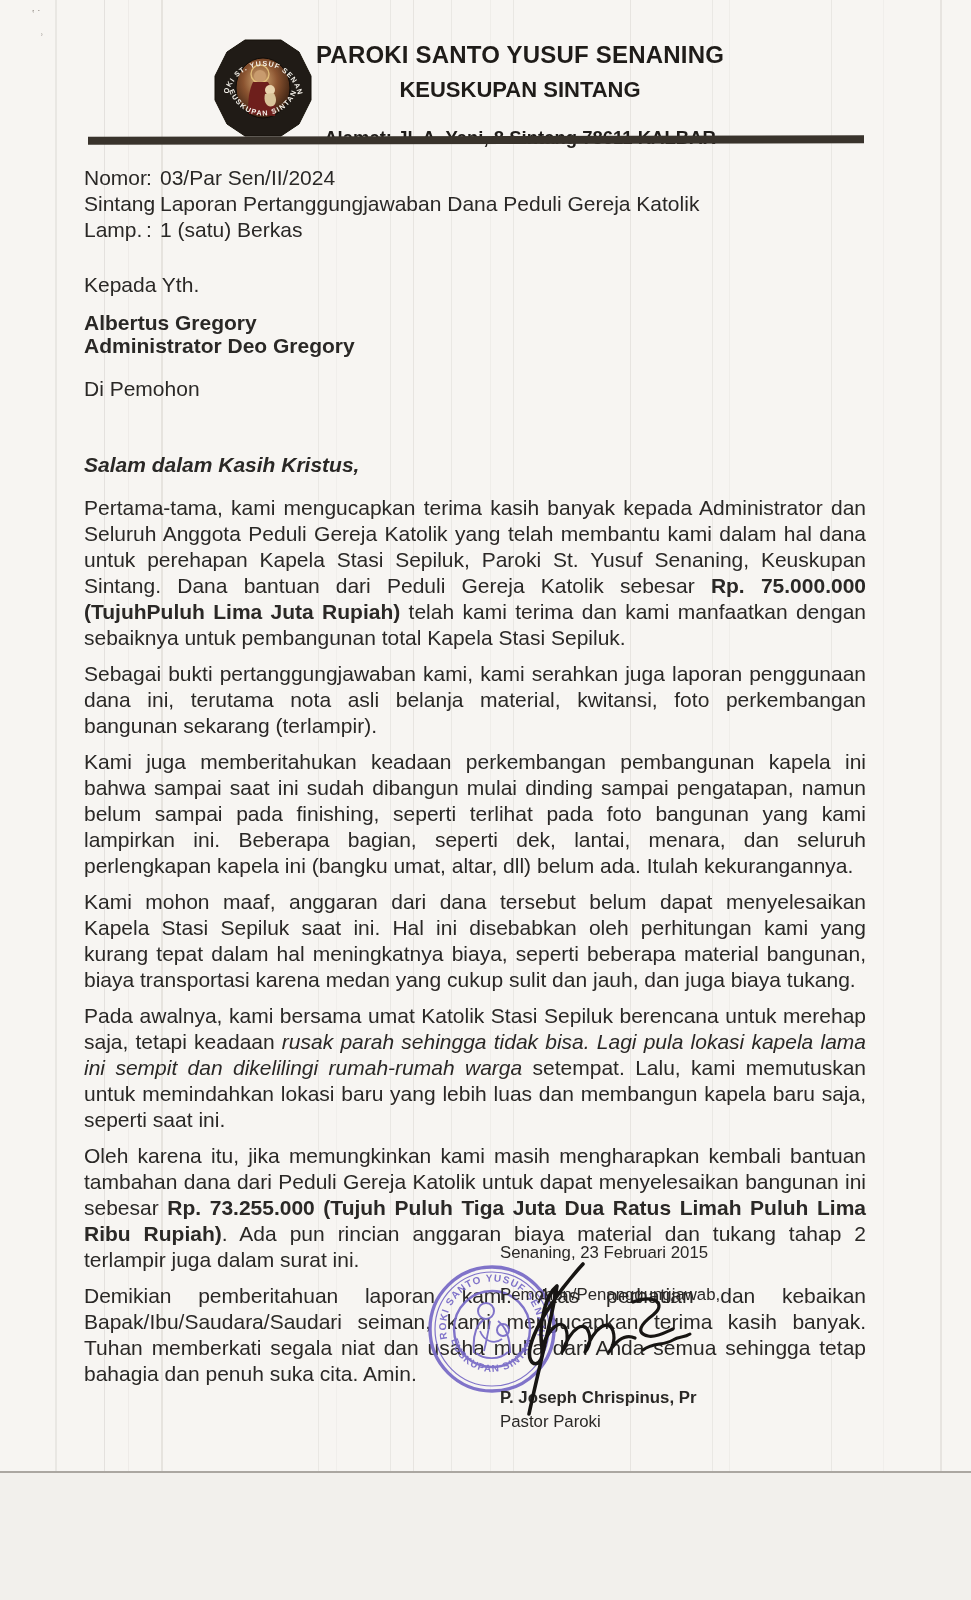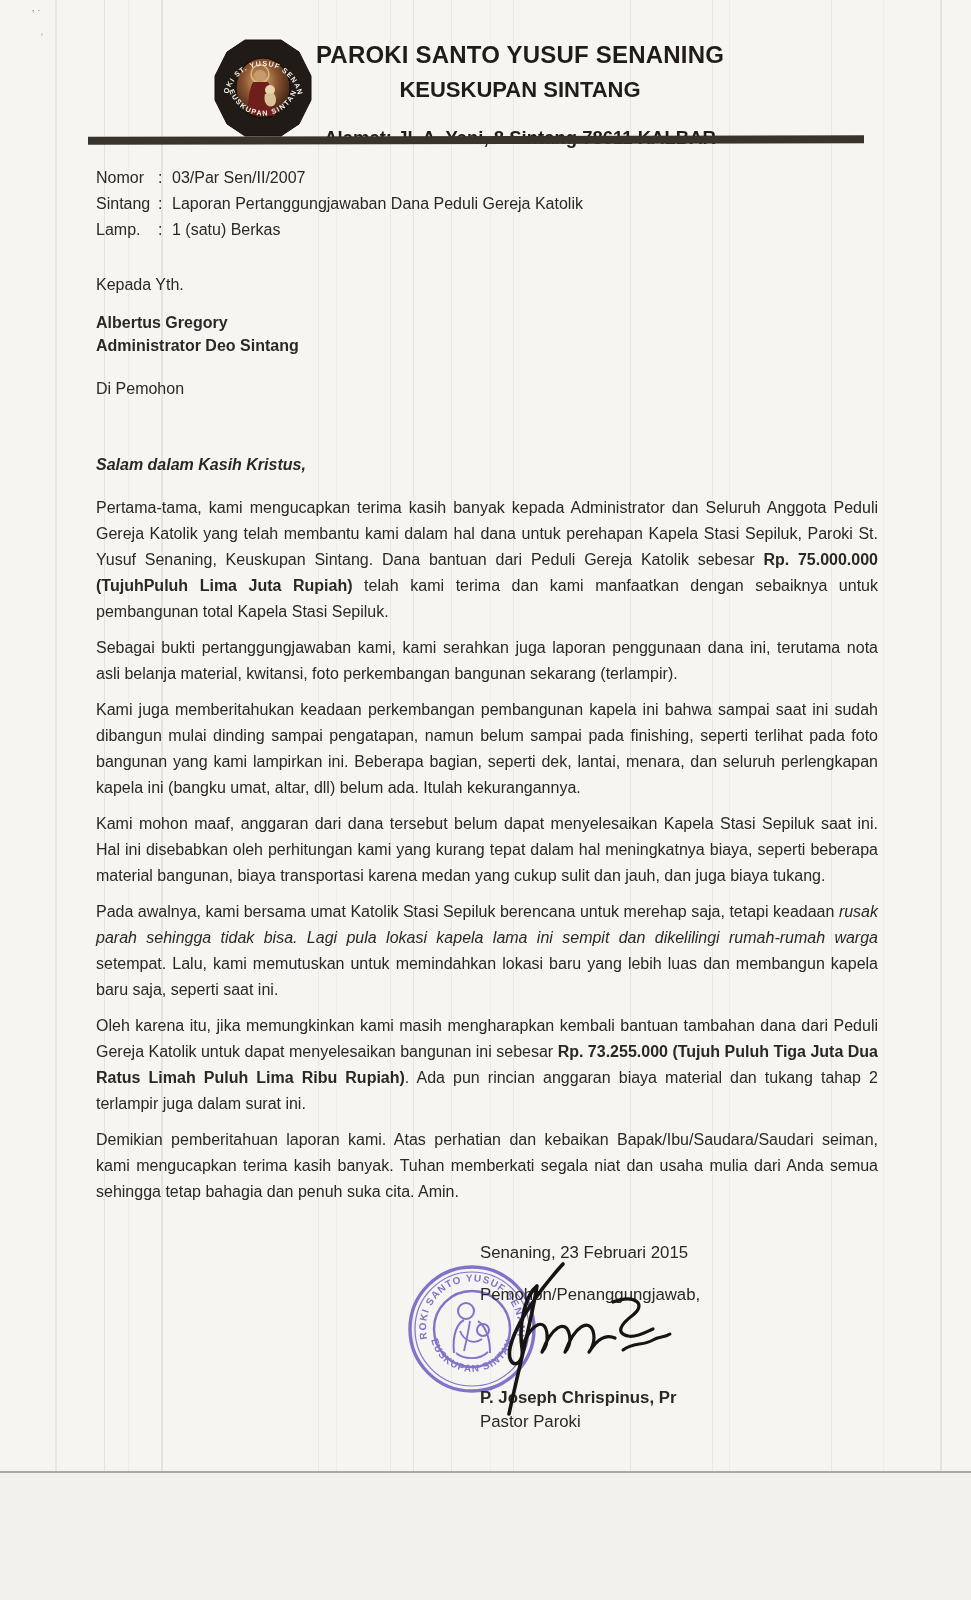--- a/index.html
+++ b/index.html
@@ -17,33 +17,33 @@
 
   
   .lh-title{position:absolute;left:255px;top:40px;width:530px;text-align:center;color:#1f1c19;}
   .lh-line1{font-size:24px;font-weight:bold;line-height:30px;letter-spacing:.2px;}
   .lh-line2{font-size:22px;font-weight:bold;line-height:30px;margin-top:5px;}
   .lh-line3{font-size:18.5px;font-weight:bold;line-height:26px;margin-top:20px;}
   .logo{position:absolute;left:213px;top:38px;}
   .rule{position:absolute;left:88px;top:136px;width:776px;height:8px;background:#39332c;transform:rotate(-.12deg);}
 
   
-  .content{position:absolute;left:96px;top:165px;width:782px;font-size:16px;line-height:26px;}
+  .content{position:absolute;left:84px;top:165px;width:782px;font-size:21px;line-height:26px;}
   .meta-row{display:flex;line-height:26px;}
   .meta-label{width:62px;}
   .meta-colon{width:14px;}
   .kepada{margin-top:29px;}
   .names{margin-top:13px;font-weight:bold;line-height:23px;}
   .ditempat{margin-top:19px;}
   .salutation{margin-top:50px;font-weight:bold;font-style:italic;}
   .p{margin:17px 0 0 0;text-align:justify;}
   .p + .p{margin-top:10px;}
 
   
-  .closing{position:absolute;left:480px;top:1240px;width:420px;font-size:16.8px;line-height:26px;}
+  .closing{position:absolute;left:500px;top:1240px;width:420px;font-size:16.8px;line-height:26px;}
   .closing .role{margin-top:16px;position:relative;z-index:2;}
   .closing .signer{margin-top:78px;font-weight:bold;line-height:24px;position:relative;z-index:2;}
   .closing .signer-title{line-height:24px;position:relative;z-index:2;}
   .stamp{position:absolute;left:-76px;top:21px;z-index:1;opacity:.92;}
   .signature{position:absolute;left:-15px;top:18px;z-index:3;}
 </style>
 </head>
 <body>
 
 <div class="page">
@@ -104,38 +104,38 @@
   </div>
 
   <div class="rule"></div>
 
   <div class="content">
 
     <div class="meta">
       <div class="meta-row">
         <span class="meta-label">Nomor</span>
         <span class="meta-colon">:</span>
-        <span>03/Par Sen/II/2007</span>
+        <span>03/Par Sen/II/2024</span>
       </div>
       <div class="meta-row">
         <span class="meta-label">Sintang</span>
         <span class="meta-colon">:</span>
         <span>Laporan Pertanggungjawaban Dana Peduli Gereja Katolik</span>
       </div>
       <div class="meta-row">
         <span class="meta-label">Lamp.</span>
         <span class="meta-colon">:</span>
         <span>1 (satu) Berkas</span>
       </div>
     </div>
 
     <div class="kepada">Kepada Yth.</div>
     <div class="names">
       <div>Albertus Gregory</div>
-      <div>Administrator Deo Sintang</div>
+      <div>Administrator Deo Gregory</div>
     </div>
     <div class="ditempat">Di Pemohon</div>
 
     <div class="salutation">Salam dalam Kasih Kristus,</div>
 
     <p class="p"><span>Pertama-tama, kami mengucapkan terima kasih banyak kepada Administrator dan Seluruh Anggota Peduli Gereja Katolik yang telah membantu kami dalam hal dana untuk perehapan Kapela Stasi Sepiluk, Paroki St. Yusuf Senaning, Keuskupan Sintang. Dana bantuan dari Peduli Gereja Katolik sebesar </span><b>Rp. 75.000.000 (TujuhPuluh Lima Juta Rupiah)</b><span> telah kami terima dan kami manfaatkan dengan sebaiknya untuk pembangunan total Kapela Stasi Sepiluk.</span></p>
 
     <p class="p">Sebagai bukti pertanggungjawaban kami, kami serahkan juga laporan penggunaan dana ini, terutama nota asli belanja material, kwitansi, foto perkembangan bangunan sekarang (terlampir).</p>
 
     <p class="p">Kami juga memberitahukan keadaan perkembangan pembangunan kapela ini bahwa sampai saat ini sudah dibangun mulai dinding sampai pengatapan, namun belum sampai pada finishing, seperti terlihat pada foto bangunan yang kami lampirkan ini. Beberapa bagian, seperti dek, lantai, menara, dan seluruh perlengkapan kapela ini (bangku umat, altar, dll) belum ada. Itulah kekurangannya.</p>

